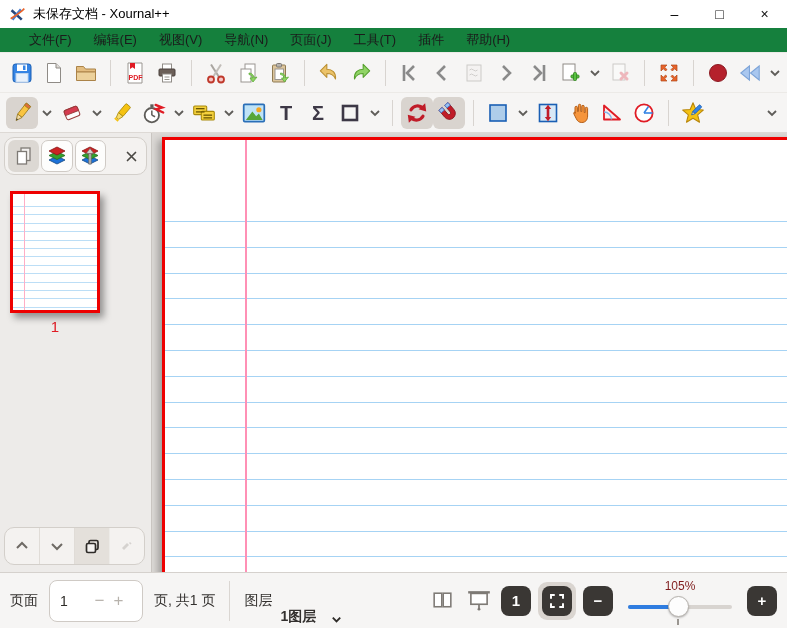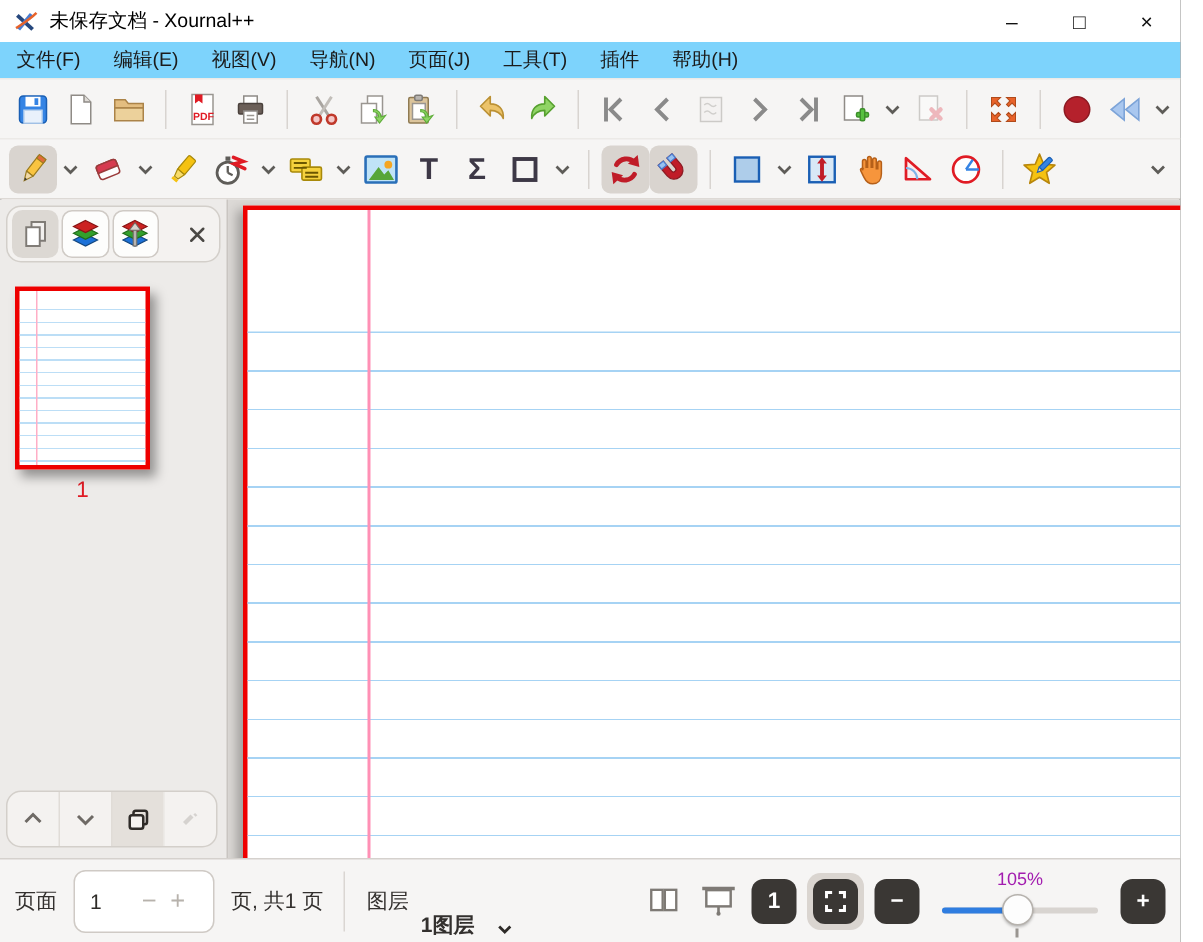--- a/index.html
+++ b/index.html
@@ -8,21 +8,21 @@
   .app { position:relative; width:787px; height:628px; background:#f6f5f4; box-shadow:inset 0 0 0 1px #6b6b6b; overflow:hidden; display:flex; flex-direction:column; }
 
   
   .titlebar { height:28px; background:#ffffff; display:flex; align-items:center; padding-left:9px; flex:0 0 auto; }
   .app-icon { width:17px; height:17px; margin-right:7px; }
   .title-text { font-size:13px; color:#000; }
   .win-controls { margin-left:auto; display:flex; height:100%; }
   .win-btn { width:45px; height:100%; display:flex; align-items:center; justify-content:center; font-size:14px; color:#111; }
 
   
-  .menubar { height:24px; display:flex; align-items:center; padding-left:0; background:#7dd3fc; flex:0 0 auto; }
+  .menubar { height:24px; display:flex; align-items:center; padding-left:18px; background:#15803d; flex:0 0 auto; }
   .menu-item { padding:3px 11px; font-size:13px; color:#1b1b1b; }
 
   
   .toolbar { height:40px; display:flex; align-items:center; padding:0 6px; background:#f6f5f4; border-top:1px solid #eceae7; flex:0 0 auto; }
   .tb { width:32px; height:32px; border:none; background:transparent; display:flex; align-items:center; justify-content:center; border-radius:6px; padding:0; flex:0 0 auto; }
   .tb.active { background:#d9d4cf; }
   .tb.disabled { opacity:.4; }
   .tb.chev { width:18px; }
   .sep { width:1px; height:26px; background:#d8d4d0; margin:0 8px; flex:0 0 auto; }
   .glyph { font-weight:700; font-size:20px; color:#3d3846; line-height:1; }
@@ -55,21 +55,21 @@
   .spin { width:94px; height:42px; background:#fff; border:1px solid #cfcac5; border-radius:8px; display:flex; align-items:center; margin:0 11px; padding:0 6px 0 10px; }
   .spin input { border:none; outline:none; width:30px; font-size:14px; font-family:inherit; color:#2e2b28; background:transparent; }
   .spin .sbtn { color:#b7b2ac; width:19px; text-align:center; font-size:17px; background:none; border:none; }
   .vsep { width:1px; height:40px; background:#dad6d2; margin:0 14px; }
   .layer-val { font-weight:700; margin-left:8px; display:flex; align-items:flex-end; gap:14px;margin-top:32px; }
   .sb-right { margin-left:auto; display:flex; align-items:center; gap:7px; }
   .flat-ico { width:30px; height:30px; border:none; background:transparent; display:flex; align-items:center; justify-content:center; }
   .dark { width:30px; height:30px; background:#3a3734; border:none; border-radius:8px; color:#fff; display:flex; align-items:center; justify-content:center; font-weight:700; font-size:15px; font-family:inherit; }
   .fit-halo { background:#dad5d0; border-radius:9px; padding:4px; display:flex; }
   .zoom-slider { position:relative; width:112px; height:46px; margin:0 4px; }
-  .zoom-label { position:absolute; top:1px; left:0; width:100%; text-align:center; font-size:12px; color:#a21caf; }
+  .zoom-label { position:absolute; top:1px; left:0; width:100%; text-align:center; font-size:12px; color:#7f1d1d; }
   .track { position:absolute; top:27px; left:4px; right:4px; height:4px; border-radius:2px; background:#d8d4d0; }
   .track-fill { position:absolute; top:27px; left:4px; width:52px; height:4px; border-radius:2px; background:#2f7de0; }
   .zthumb { position:absolute; top:18px; left:44px; width:21px; height:21px; border-radius:50%; background:#fdfdfd; border:1px solid #b6b2ad; box-shadow:0 1px 2px rgba(0,0,0,.25); }
   .zmark { position:absolute; top:41px; left:53px; width:2px; height:6px; background:#9a9691; }
 </style>
 </head>
 <body>
 
 <div class="app">
 

